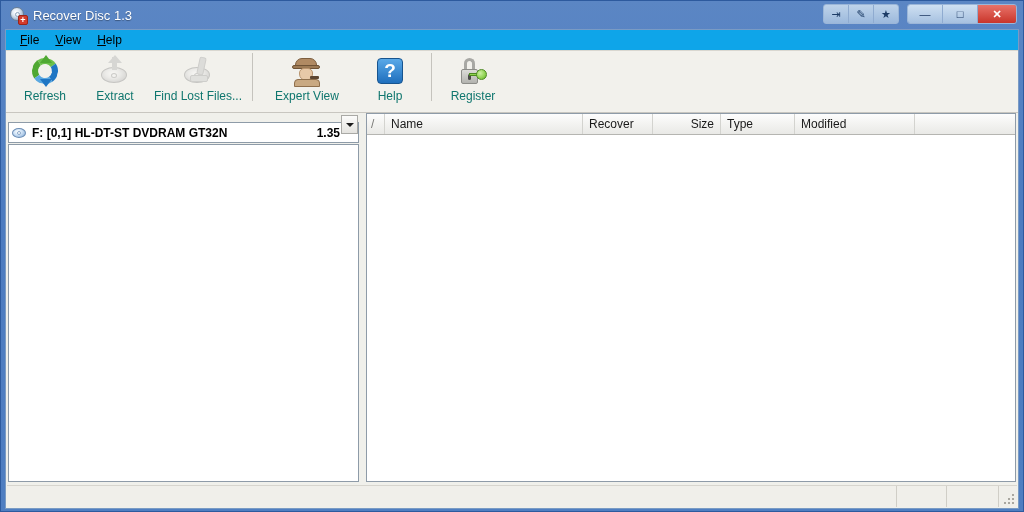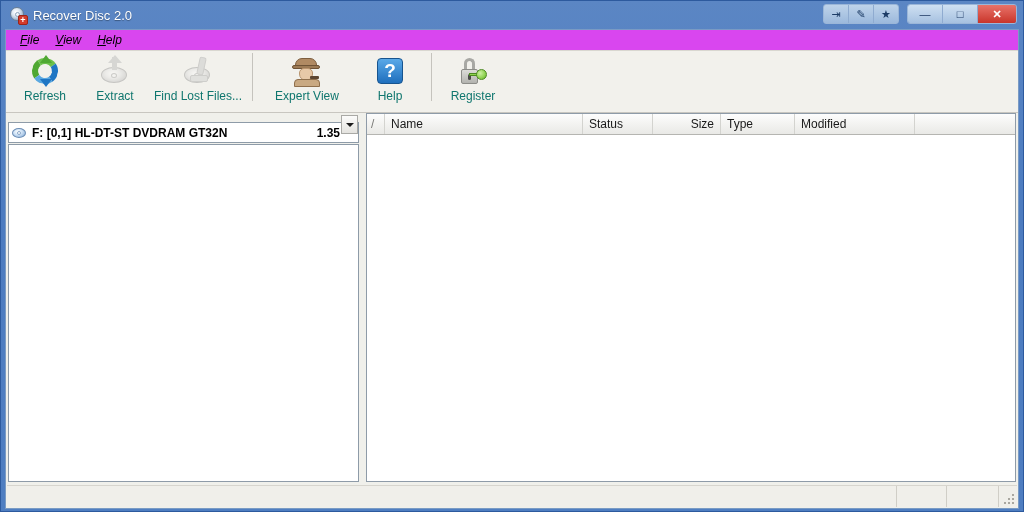--- a/index.html
+++ b/index.html
@@ -138,26 +138,25 @@
     height: 480px;
     background: #f0f0eb;
     border: 1px solid #7a9bc4;
     box-sizing: border-box;
     overflow: hidden;
   }
 
   
   #menubar {
     height: 20px;
-    background: #d946ef;
+    background: #0ea5e9;
     border-bottom: 1px solid #d9d7d0;
     display: flex;
     align-items: center;
     padding-left: 8px;
-    font-style: italic;
   }
   .menu-item {
     padding: 2px 10px 2px 6px;
     font-size: 12px;
     color: #000000;
     white-space: nowrap;
   }
   .menu-item u { text-decoration: underline; }
 
   
@@ -562,21 +561,21 @@
 <body>
 
 <div id="window">
 
   <div id="titlebar">
     <div id="title-icon">
       <div class="disc"></div>
       <div class="hole"></div>
       <div class="plus">+</div>
     </div>
-    <div id="title-text">Recover Disc 2.0</div>
+    <div id="title-text">Recover Disc 1.3</div>
 
     <div id="caption-buttons">
       <div class="aux-group">
         <div class="aux-btn">⇥</div>
         <div class="aux-btn">✎</div>
         <div class="aux-btn">★</div>
       </div>
       <div class="sys-group">
         <div class="sys-btn">—</div>
         <div class="sys-btn">□</div>
@@ -678,21 +677,21 @@
         </div>
         <div id="tree-pane"></div>
       </div>
 
       <div id="splitter"></div>
 
       <div id="right-pane">
         <div id="list-header">
           <div class="col" style="width:18px;flex:0 0 18px;padding:0 4px;color:#7a7a77;">/</div>
           <div class="col" style="width:198px;flex:0 0 198px;">Name</div>
-          <div class="col" style="width:70px;flex:0 0 70px;">Status</div>
+          <div class="col" style="width:70px;flex:0 0 70px;">Recover</div>
           <div class="col num" style="width:68px;flex:0 0 68px;">Size</div>
           <div class="col" style="width:74px;flex:0 0 74px;">Type</div>
           <div class="col" style="width:120px;flex:0 0 120px;">Modified</div>
           <div class="col" style="flex:1 1 auto;border-right:none;"></div>
         </div>
         <div id="list-body"></div>
       </div>
 
     </div>
 

